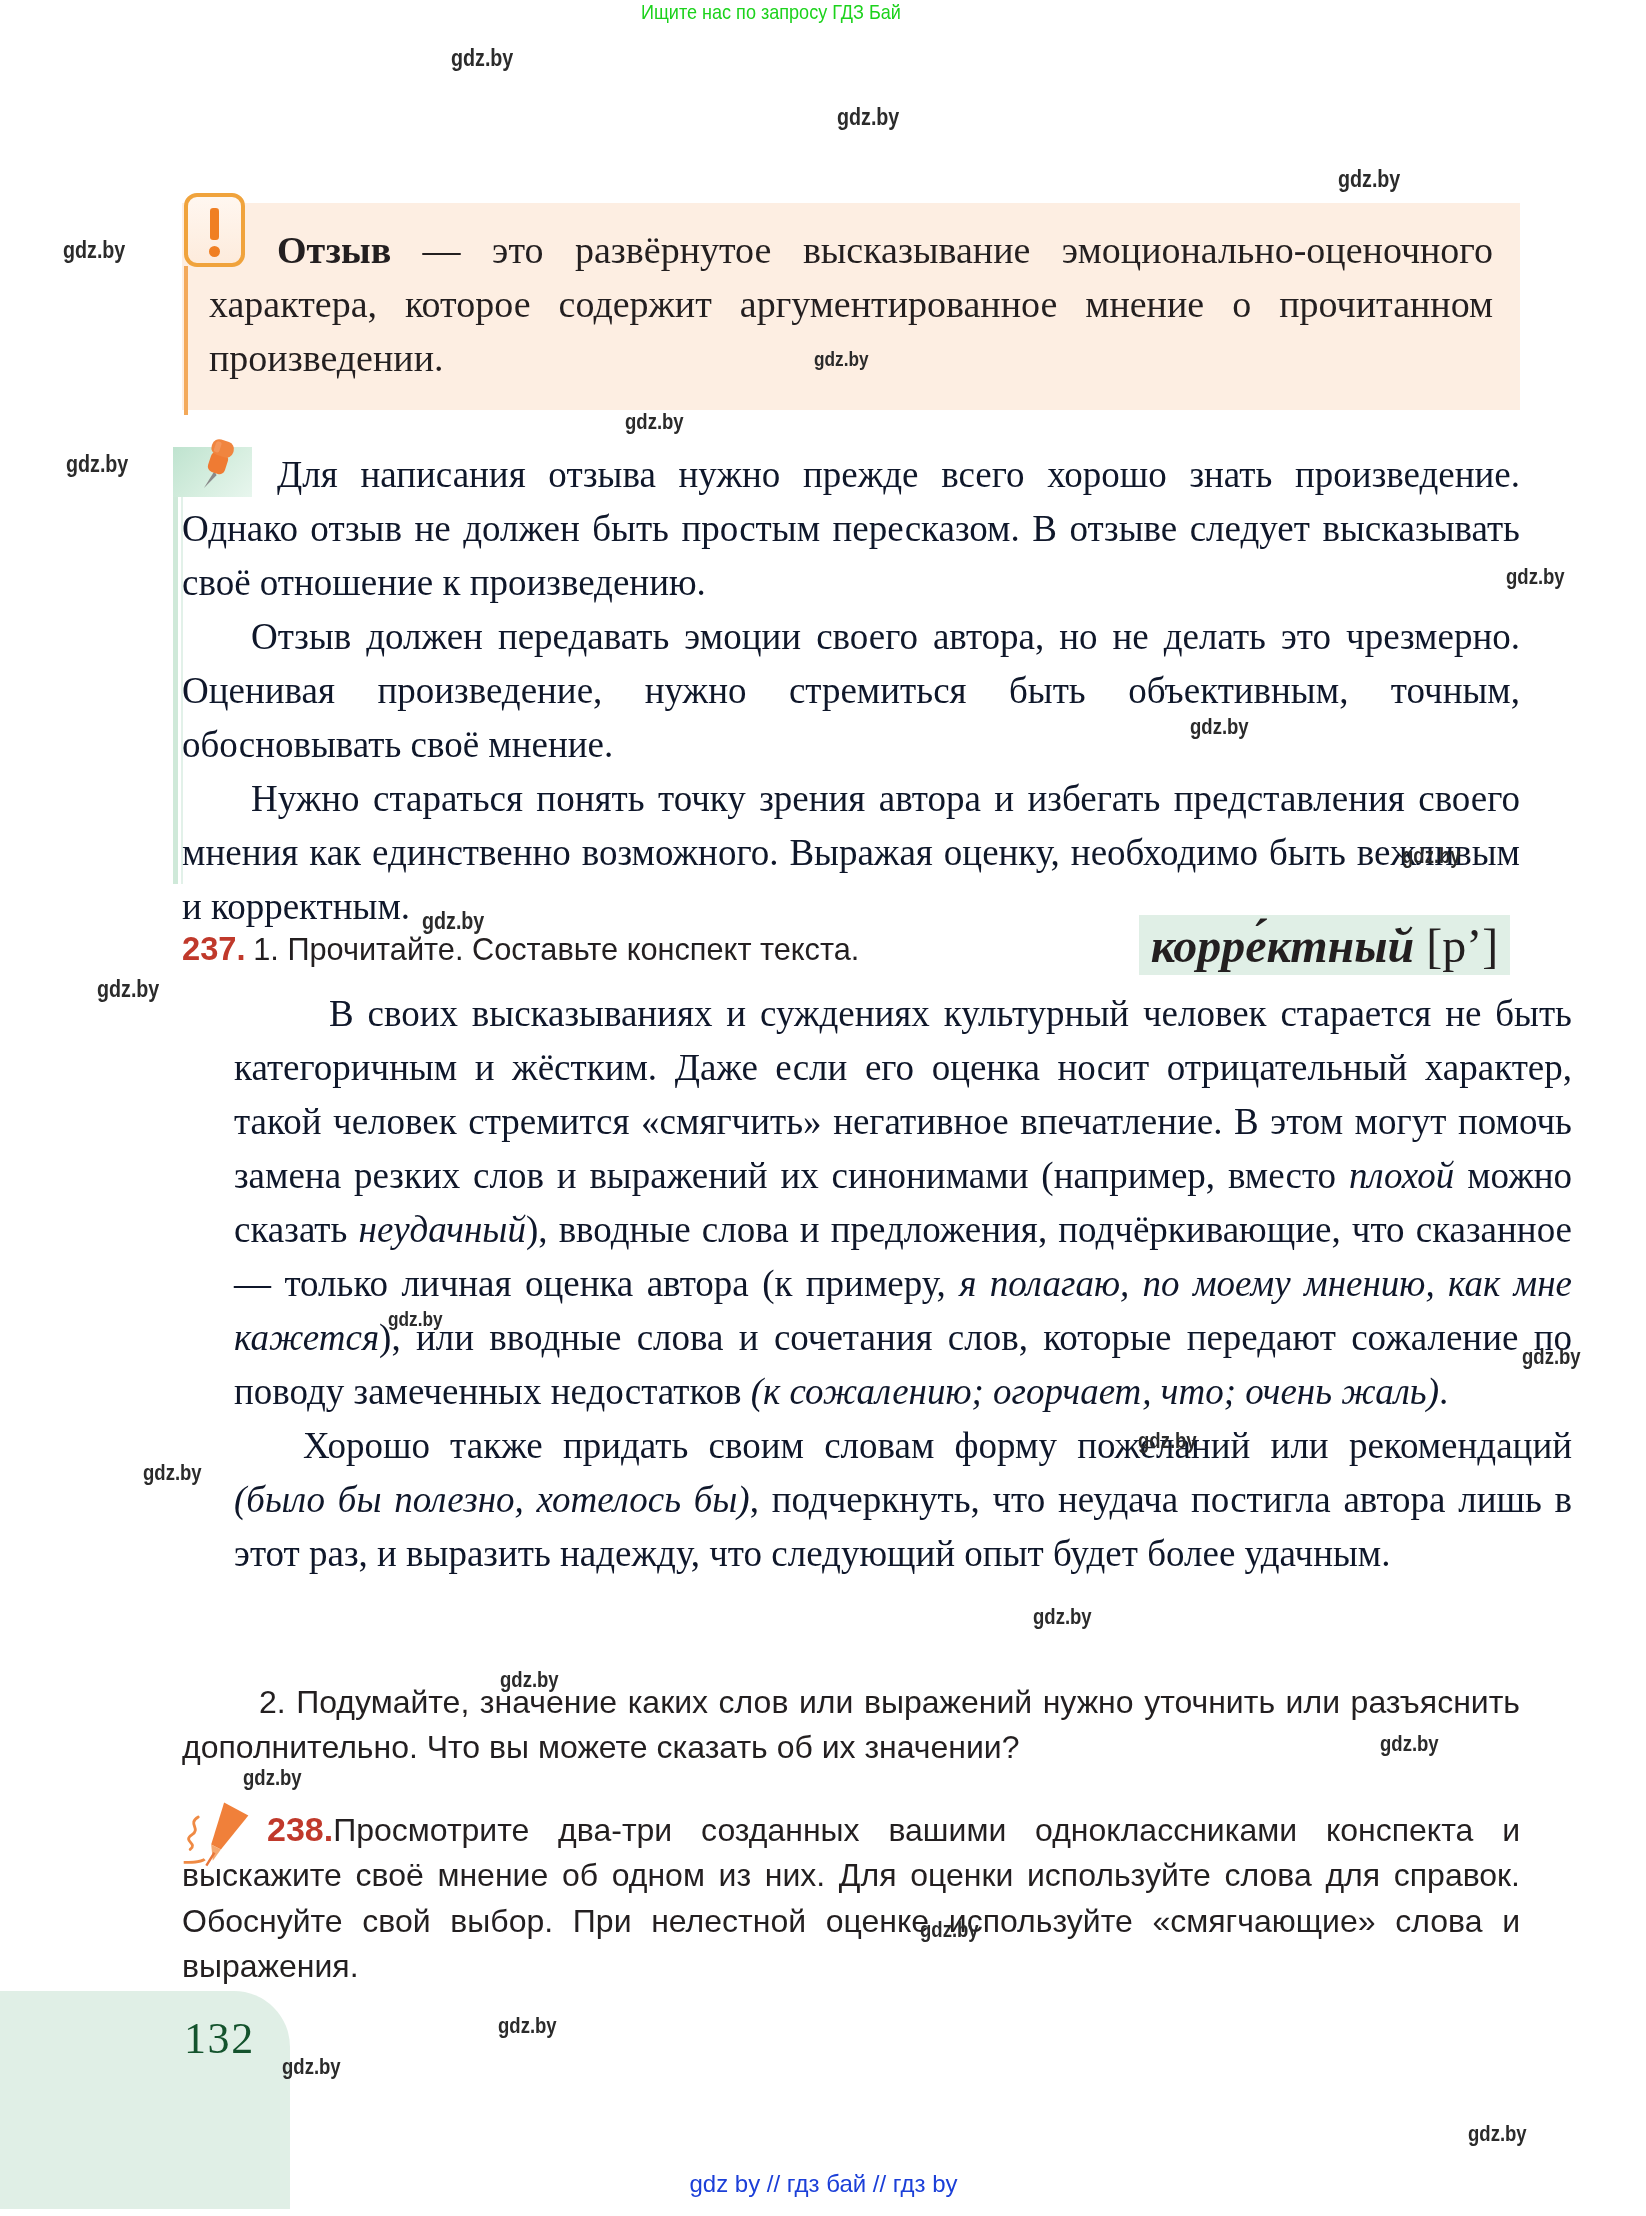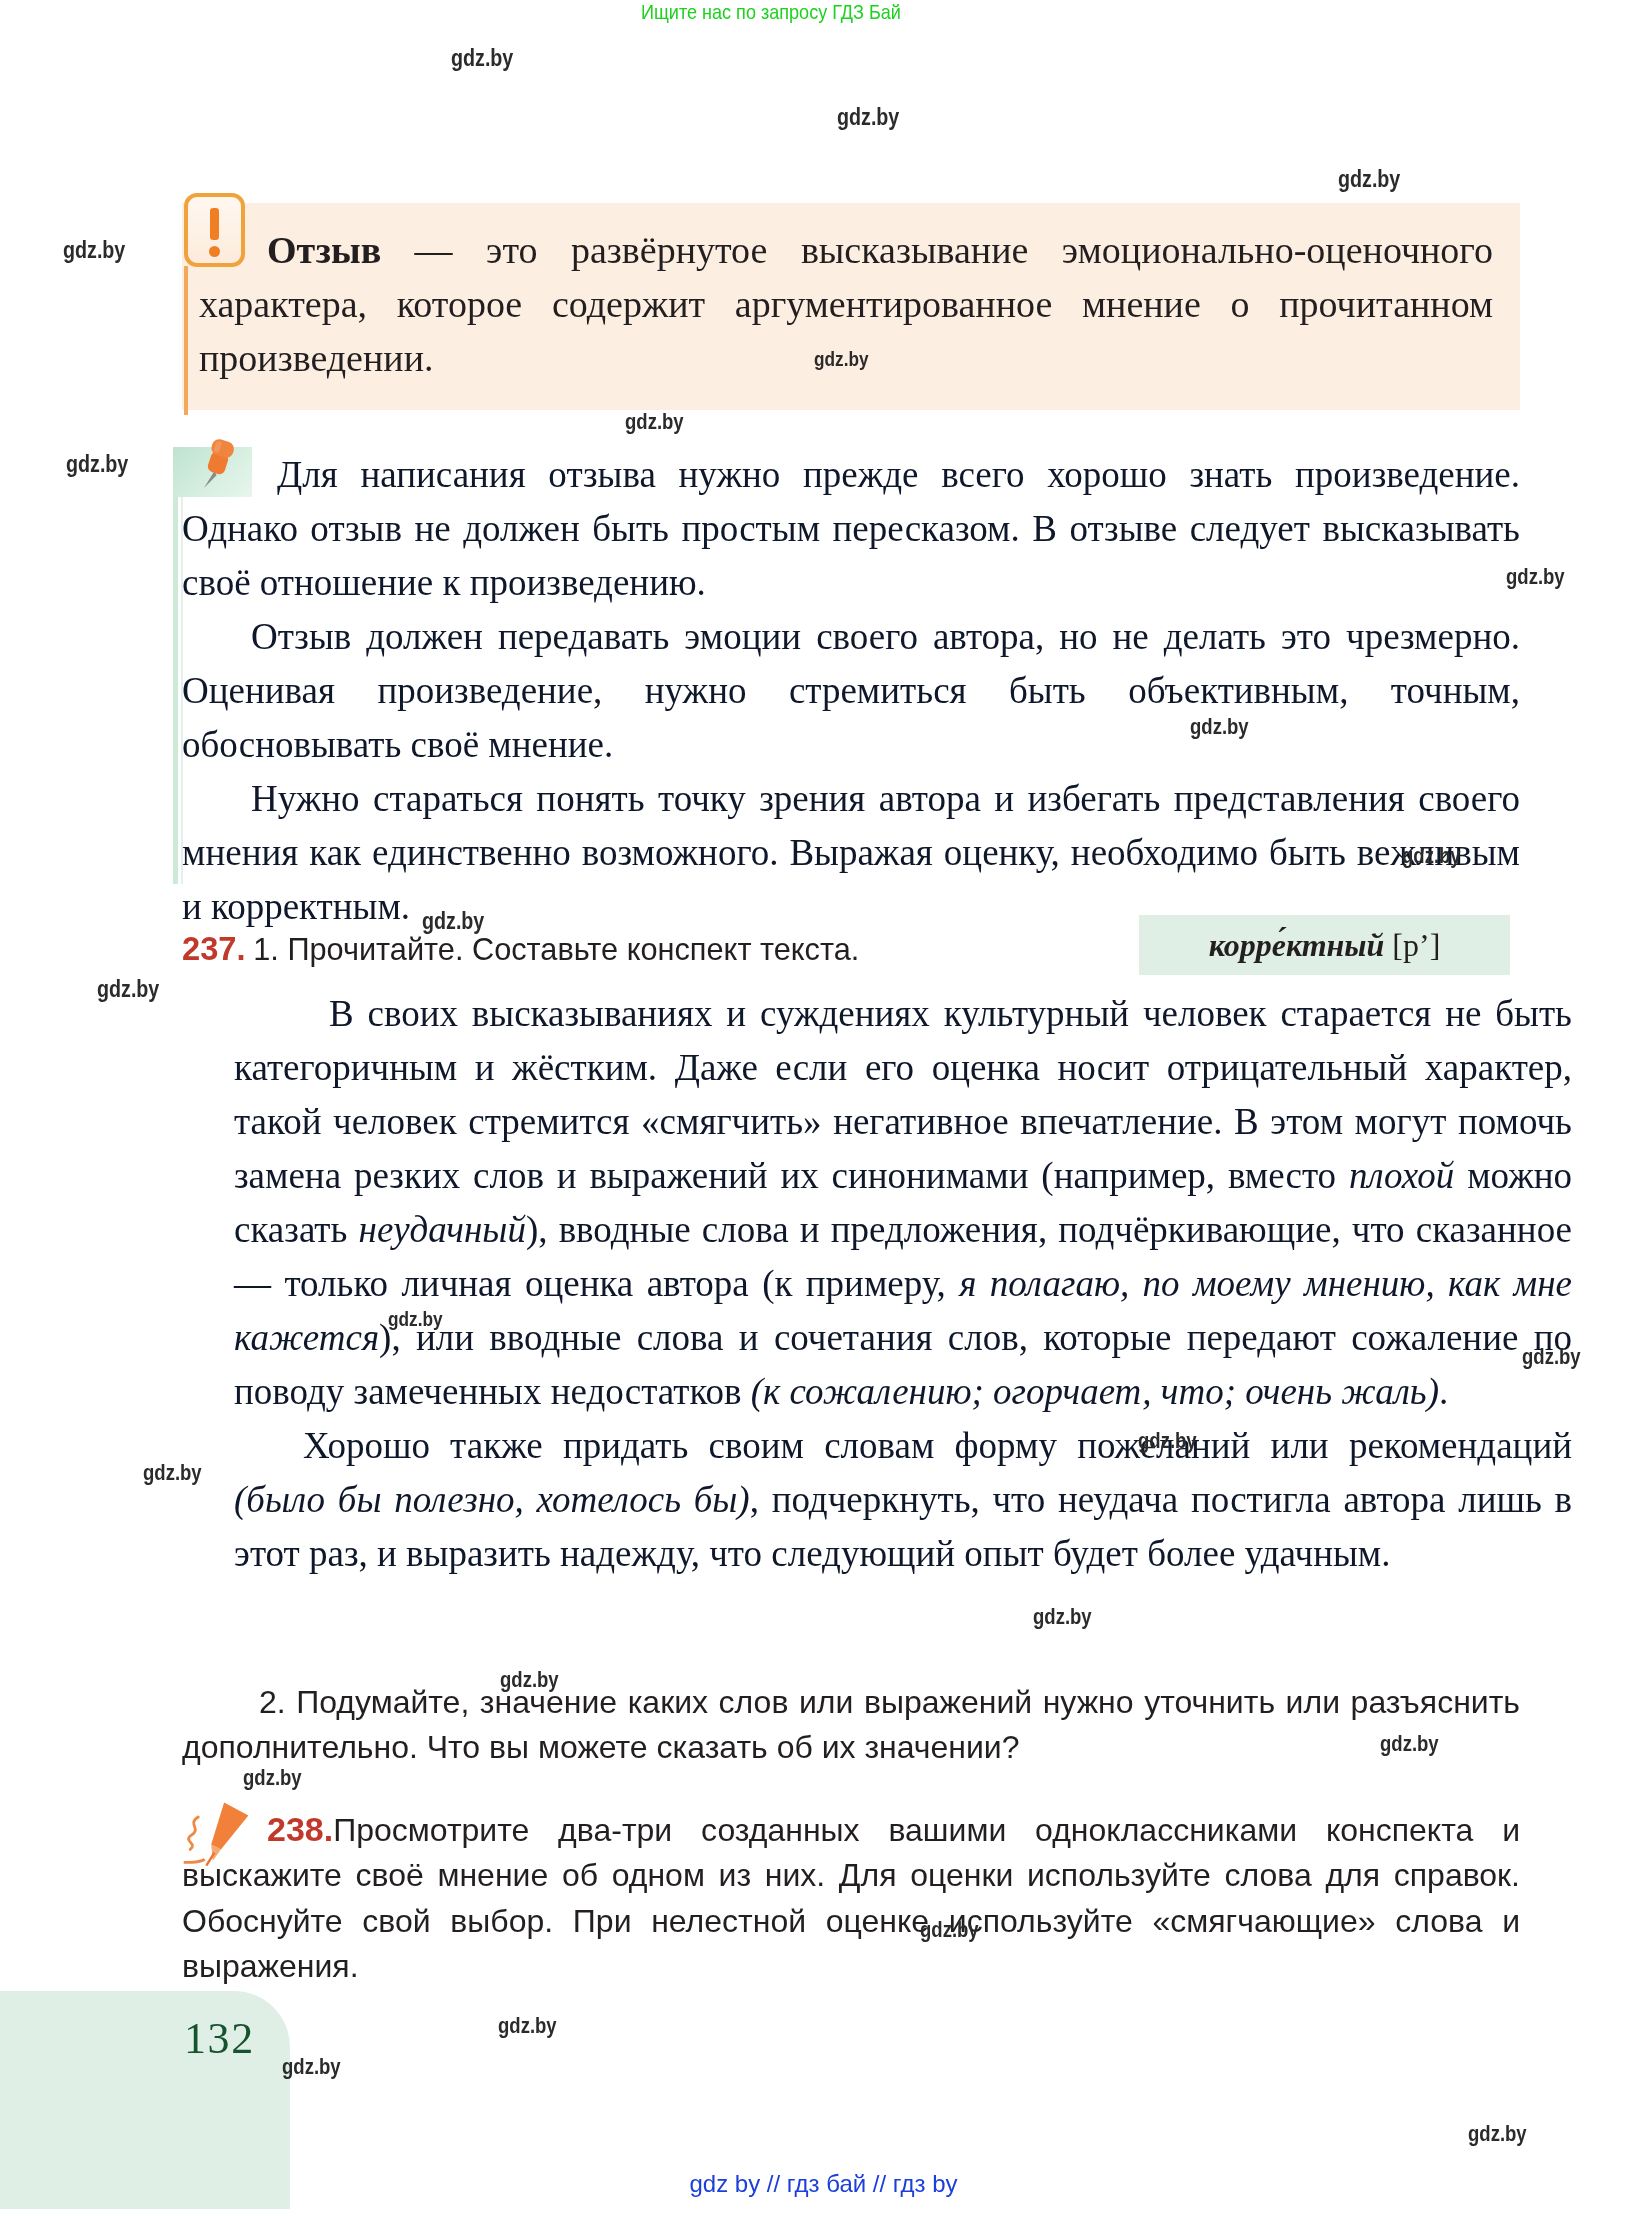--- a/index.html
+++ b/index.html
@@ -42,21 +42,21 @@
   
   .rule-box {
     position: absolute;
     left: 182px;
     top: 203px;
     width: 1338px;
     background: #fdeee2;
     z-index: 5;
   }
   .rule-box-inner {
-    padding: 21px 27px 24px 17px;
+    padding: 21px 27px 24px 27px;
     font-size: 38px;
     line-height: 1.42;
     text-align: justify;
     text-indent: 68px;
   }
   .rule-box-inner b { font-weight: bold; }
 
   .excl-icon {
     position: absolute;
     left: 184px;
@@ -199,21 +199,21 @@
     width: 371px;
     height: 60px;
     background: #e0efe6;
     z-index: 8;
     display: flex;
     align-items: center;
     justify-content: center;
   }
   .vocab-text {
     font-family: "Liberation Serif", serif;
-    font-size: 32px;
+    font-size: 48px;
     white-space: nowrap;
   }
   .vocab-text i { font-weight: bold; }
 
   
   .ex237-body {
     position: absolute;
     left: 193px;
     top: 987px;
     width: 1338px;

